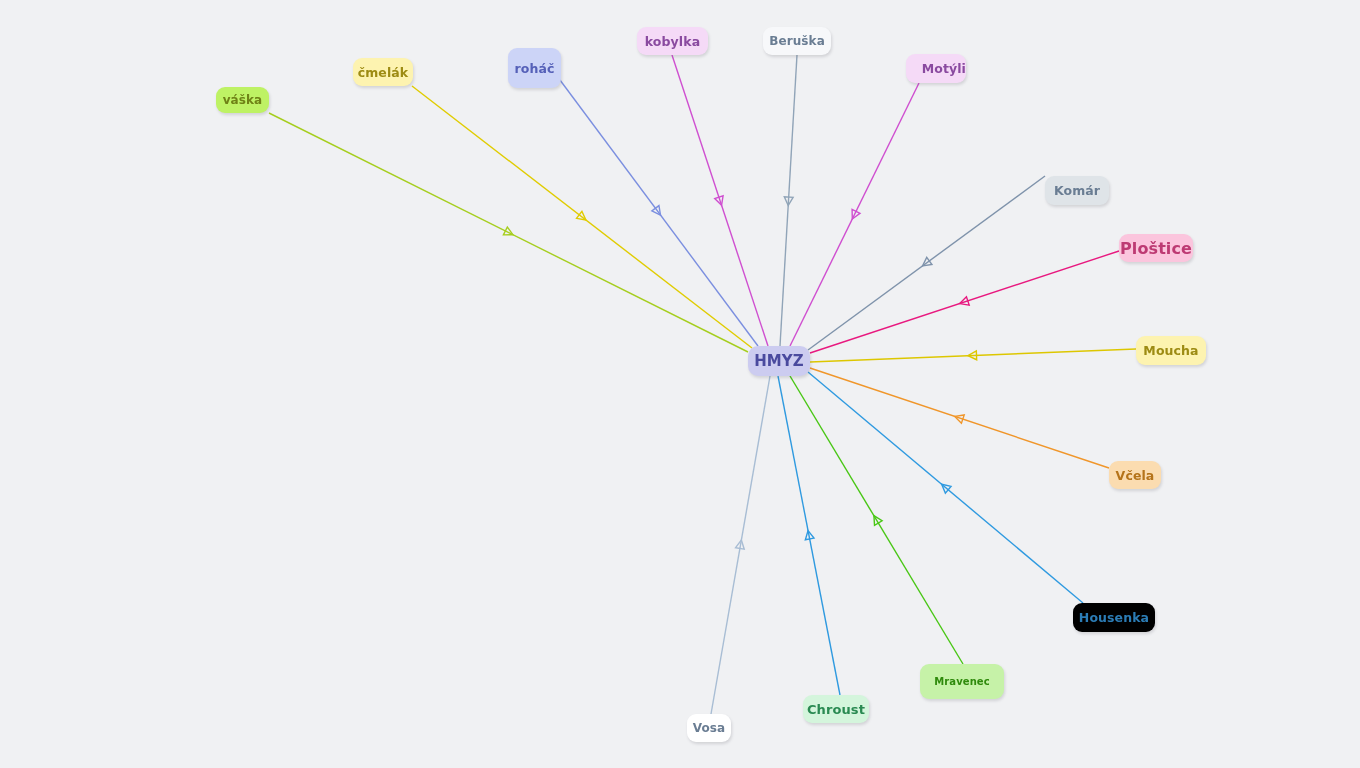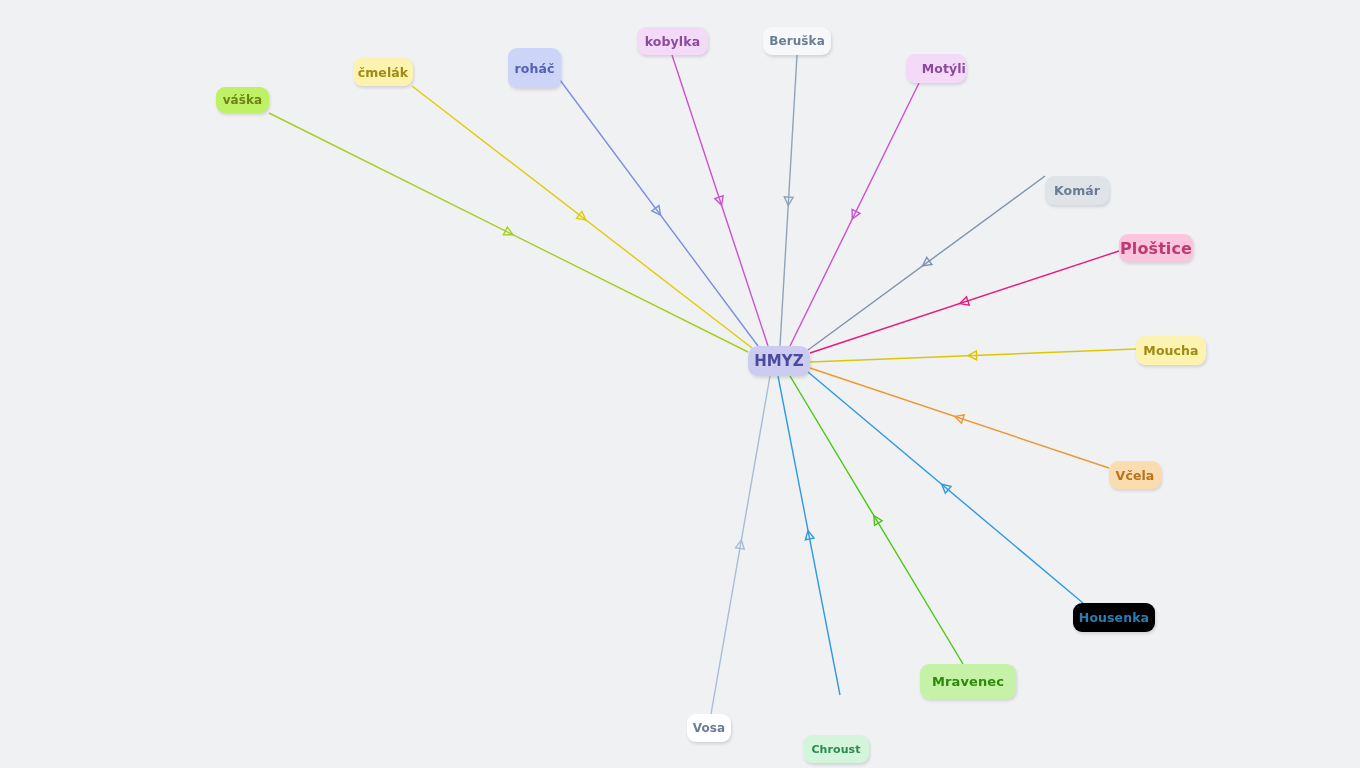--- a/index.html
+++ b/index.html
@@ -127,24 +127,24 @@
       </div>
       <div class="node" style="left: 1136px; top: 336px; width: 70px; height: 29px; background: rgb(253, 243, 176); color: rgb(157, 139, 19); font-size: 12.5px; font-weight: 600;">
         <span>Moucha</span>
       </div>
       <div class="node" style="left: 1109px; top: 461px; width: 52px; height: 28px; background: rgb(251, 220, 176); color: rgb(181, 115, 26); font-size: 12.5px; font-weight: 600;">
         <span>Včela</span>
       </div>
       <div class="node" style="left: 1073px; top: 603px; width: 82px; height: 29px; background: #000000; color: rgb(43, 124, 181); font-size: 12.5px; font-weight: 600;">
         <span>Housenka</span>
       </div>
-      <div class="node" style="left: 920px; top: 664px; width: 96px; height: 35px; background: rgb(198, 242, 168); color: rgb(47, 138, 12); font-size: 13px; font-weight: 700;">
+      <div class="node" style="left: 920px; top: 664px; width: 84px; height: 35px; background: rgb(198, 242, 168); color: rgb(47, 138, 12); font-size: 10px; font-weight: 700;">
         <span>Mravenec</span>
       </div>
-      <div class="node" style="left: 803px; top: 695px; width: 66px; height: 28px; background: rgb(212, 245, 220); color: rgb(42, 138, 82); font-size: 11px; font-weight: 600; margin-top: 40px;">
+      <div class="node" style="left: 803px; top: 695px; width: 66px; height: 28px; background: rgb(212, 245, 220); color: rgb(42, 138, 82); font-size: 13px; font-weight: 600;">
         <span>Chroust</span>
       </div>
       <div class="node" style="left: 687px; top: 714px; width: 44px; height: 28px; background: rgb(255, 255, 255); color: rgb(106, 125, 147); font-size: 12px; font-weight: 600;">
         <span>Vosa</span>
       </div>
       <div class="node center" style="left: 748px; top: 346px; width: 62px; height: 30px; background: rgb(204, 204, 240); color: rgb(74, 74, 158); font-size: 15px; font-weight: 700;">
         <span>HMYZ</span>
       </div>
     </div>
 </div>

